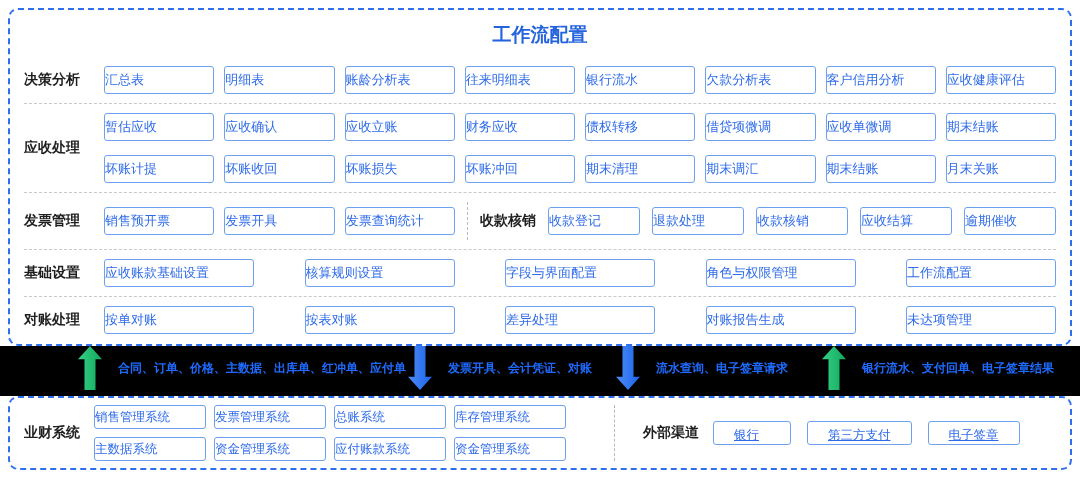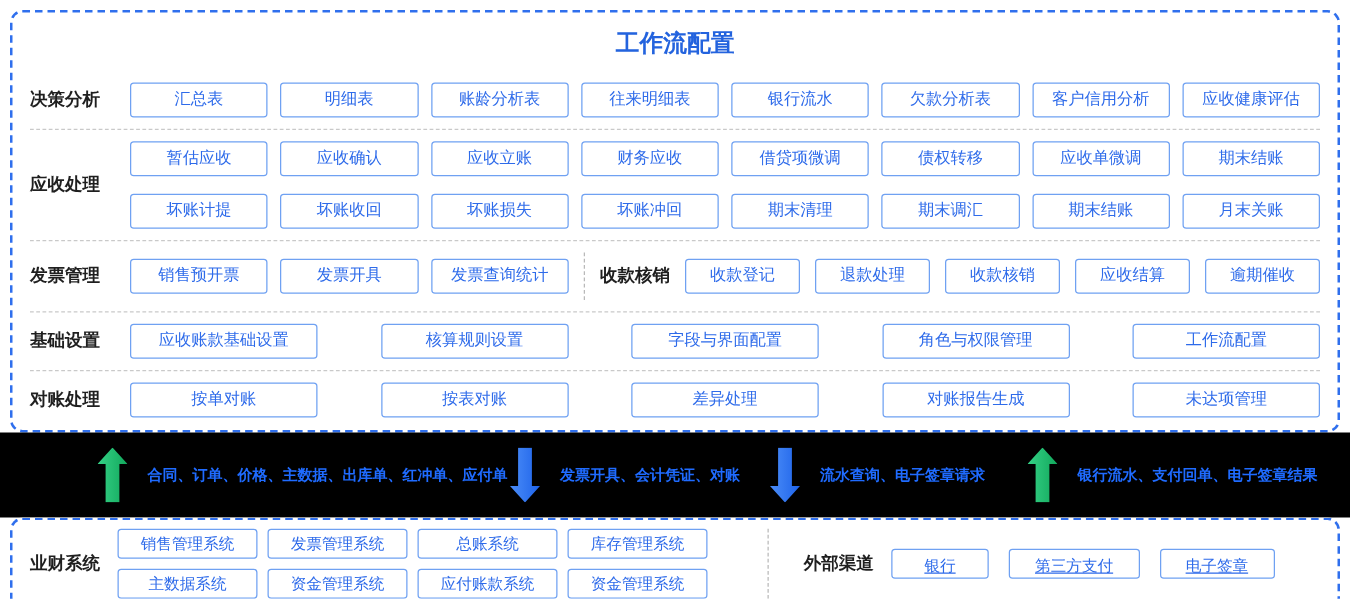--- a/index.html
+++ b/index.html
@@ -65,40 +65,40 @@
   }
   .spread5 .btn { width: 150px; }
   .btn {
     height: 28px;
     line-height: 26px;
     background: #ffffff;
     border: 1px solid #6fa1f2;
     border-radius: 3px;
     color: #2e6bea;
     font-size: 13px;
-    text-align: center;
+    text-align: left;
     white-space: nowrap;
     overflow: hidden;
     cursor: pointer;
   }
   .vdiv {
     width: 0;
     border-left: 1px dashed #b9b9b9;
     height: 38px;
     margin: 0 12px;
   }
   .dual-label { margin-right: 12px; width: auto; flex: 0 0 auto; }
 
   
   .flow-band {
-    height: 68px;
+    height: 50px;
     width: 1080px;
     background: #000000;
     display: flex;
-    align-items: center;
+    align-items: flex-start;
     padding: 0 12px 0 78px;
     text-decoration: underline;
   }
   .flow-group { display: flex; align-items: center; }
   .flow-text {
     color: #1f6bff;
     font-size: 12px;
     font-weight: bold;
     margin: 0 14px 0 16px;
     white-space: nowrap;
@@ -176,22 +176,22 @@
   </div>
 
   <div class="section bordered">
     <div class="row-label">应收处理</div>
     <div class="two-lines">
       <div class="grid8">
           <div class="btn">暂估应收</div>
           <div class="btn">应收确认</div>
           <div class="btn">应收立账</div>
           <div class="btn">财务应收</div>
+          <div class="btn">债权转移</div>
           <div class="btn">借贷项微调</div>
-          <div class="btn">债权转移</div>
           <div class="btn">应收单微调</div>
           <div class="btn">期末结账</div>
         </div>
       <div class="grid8">
           <div class="btn">坏账计提</div>
           <div class="btn">坏账收回</div>
           <div class="btn">坏账损失</div>
           <div class="btn">坏账冲回</div>
           <div class="btn">期末清理</div>
           <div class="btn">期末调汇</div>

